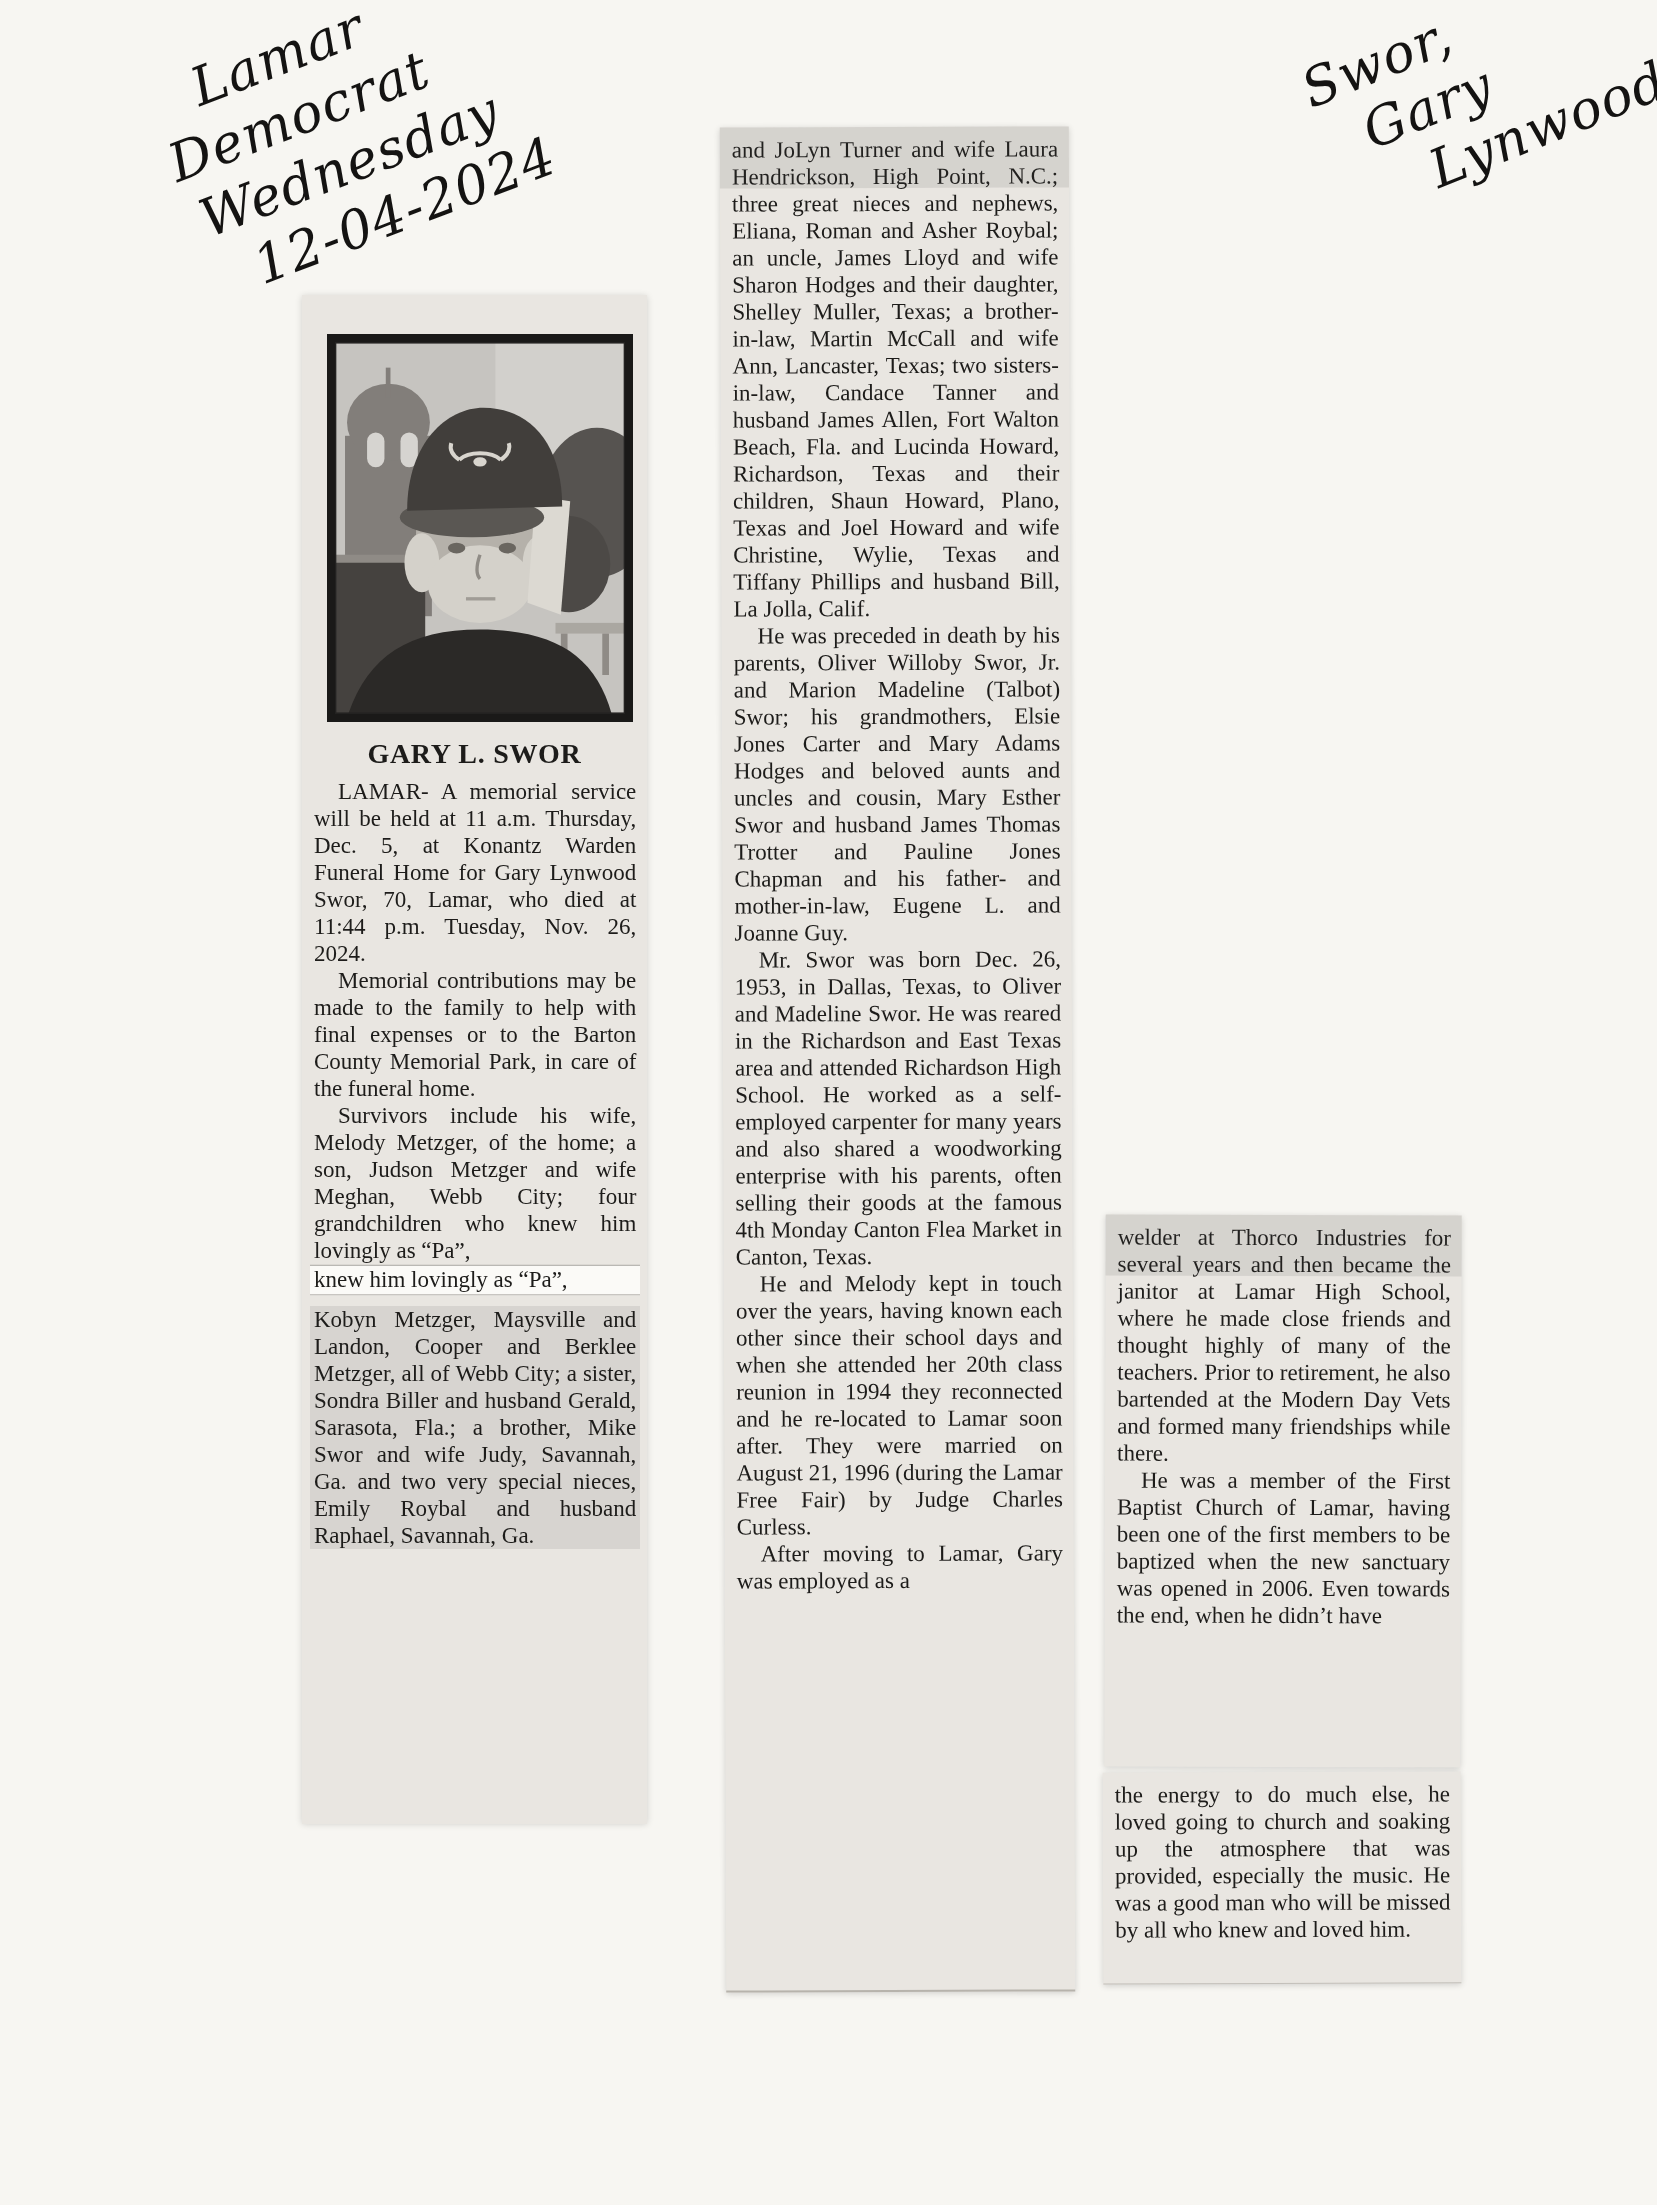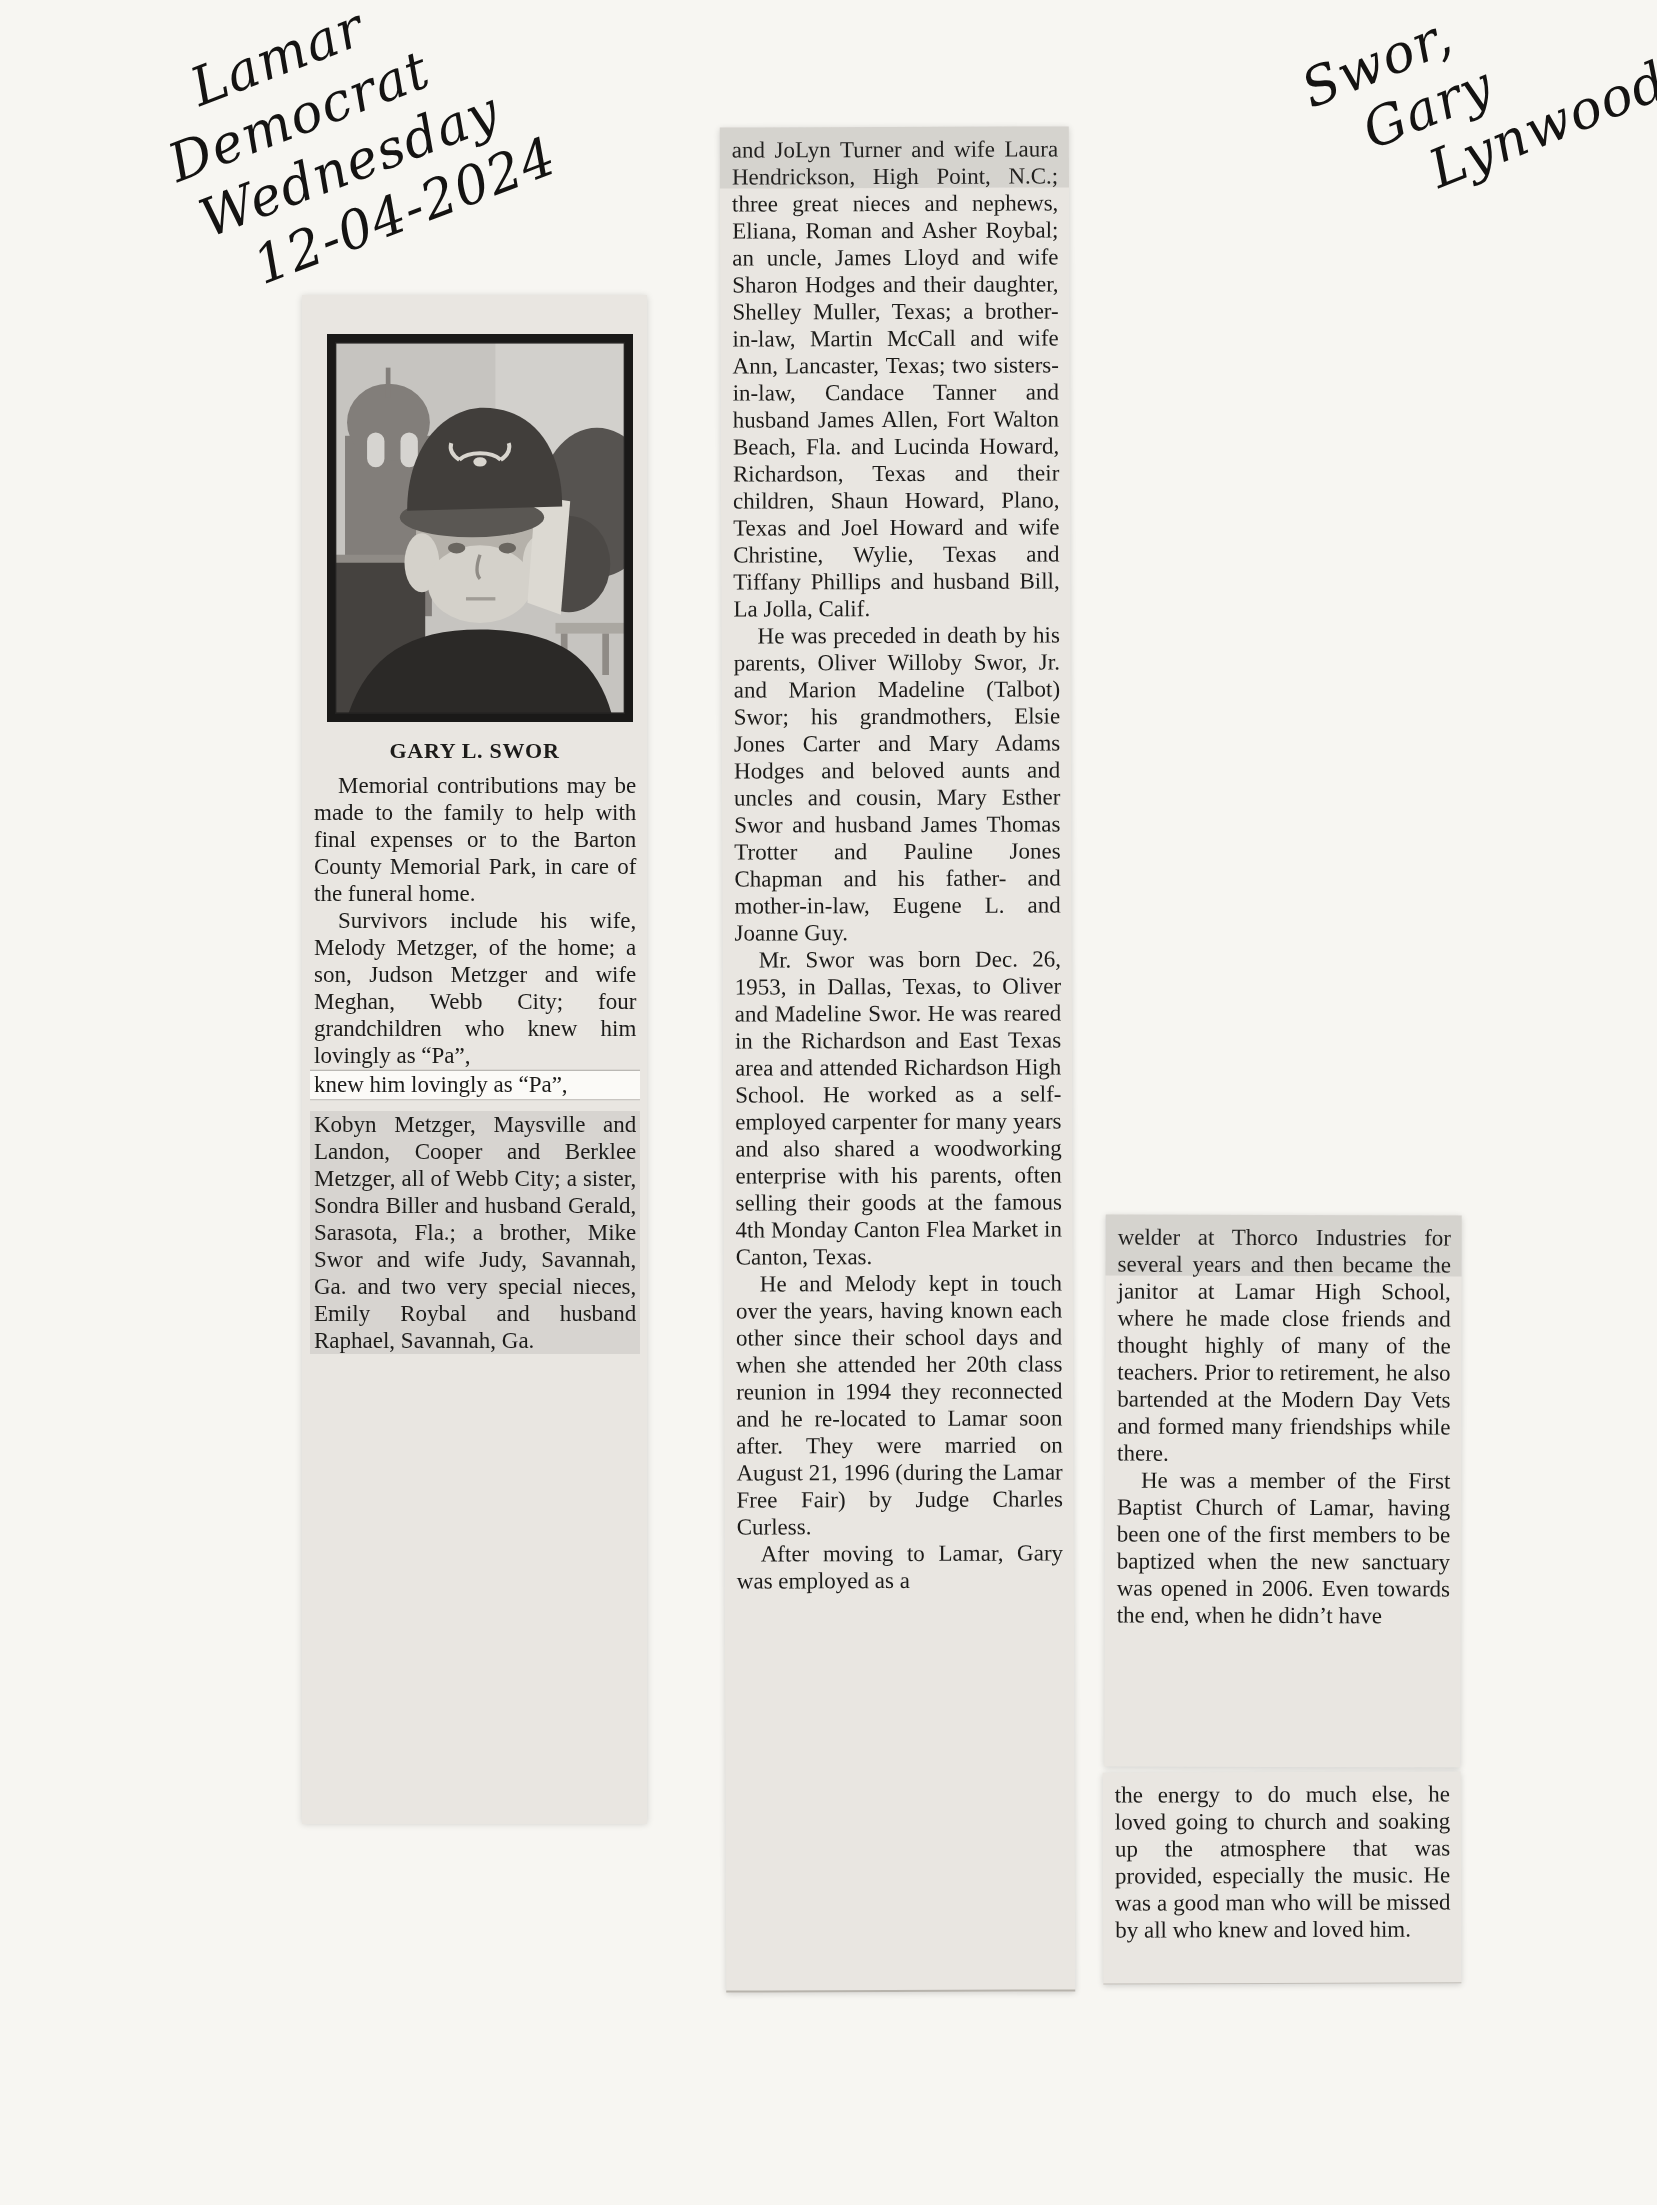--- a/index.html
+++ b/index.html
@@ -52,21 +52,21 @@
   .coltext p.noindent { text-indent:0; }
   .coltext p.darker { background:rgba(62,60,56,0.10); margin:12px -4px; padding:0 4px; }
 
   .dup-strip {
     background:#fbfaf7; margin:2px -4px 10px -4px; padding:0 4px;
     font-size:23px; line-height:28px; text-align:justify;
     box-shadow:0 -1.3px 0 rgba(0,0,0,0.20), 0 1.3px 0 rgba(0,0,0,0.14);
   }
 
   .headline { margin:16px 0 8px; text-align:center; font-weight:bold;
-              font-size:22px; letter-spacing:0.7px; }
+              font-size:28px; letter-spacing:0.7px; }
 
   .photo-frame {
     margin:39px 0 0 25.4px; width:290px; height:372px;
     border:8.7px solid #1a1918; background:#c9c7c3; overflow:hidden;
   }
   .photo-frame svg { display:block; }
 </style>
 </head>
 <body>
 
@@ -127,20 +127,21 @@
           <path d="M248,176 C257,170 263,161 260,151"></path>
         </g>
         <ellipse cx="217" cy="179" rx="10" ry="7" fill="#d8d5ce"></ellipse>
         <rect x="0" y="0" width="434" height="556" fill="none" stroke="#232221" stroke-width="4"></rect>
       </svg>
     </div>
 
     <h1 class="headline">GARY L. SWOR</h1>
 
     <div class="coltext">
+      <p>LAMAR- A memorial service will be held at 11 a.m. Thursday, Dec. 5, at Konantz Warden Funeral Home for Gary Lynwood Swor, 70, Lamar, who died at 11:44 p.m. Tuesday, Nov. 26, 2024.</p>
       <p>Memorial contributions may be made to the family to help with final expenses or to the Barton County Memorial Park, in care of the funeral home.</p>
       <p>Survivors include his wife, Melody Metzger, of the home; a son, Judson Metzger and wife Meghan, Webb City; four grandchildren who knew him lovingly as “Pa”,</p>
       <div class="dup-strip">knew him lovingly as “Pa”,</div>
       <p class="noindent darker">Kobyn Metzger, Maysville and Landon, Cooper and Berklee Metzger, all of Webb City; a sister, Sondra Biller and husband Gerald, Sarasota, Fla.; a brother, Mike Swor and wife Judy, Savannah, Ga. and two very special nieces, Emily Roybal and husband Raphael, Savannah, Ga.</p>
     </div>
   </div>
 
   <div class="clip clip2">
     <div class="coltext">
       <p class="noindent">and JoLyn Turner and wife Laura Hendrickson, High Point, N.C.; three great nieces and nephews, Eliana, Roman and Asher Roybal; an uncle, James Lloyd and wife Sharon Hodges and their daughter, Shelley Muller, Texas; a brother-in-law, Martin McCall and wife Ann, Lancaster, Texas; two sisters-in-law, Candace Tanner and husband James Allen, Fort Walton Beach, Fla. and Lucinda Howard, Richardson, Texas and their children, Shaun Howard, Plano, Texas and Joel Howard and wife Christine, Wylie, Texas and Tiffany Phillips and husband Bill, La Jolla, Calif.</p>

